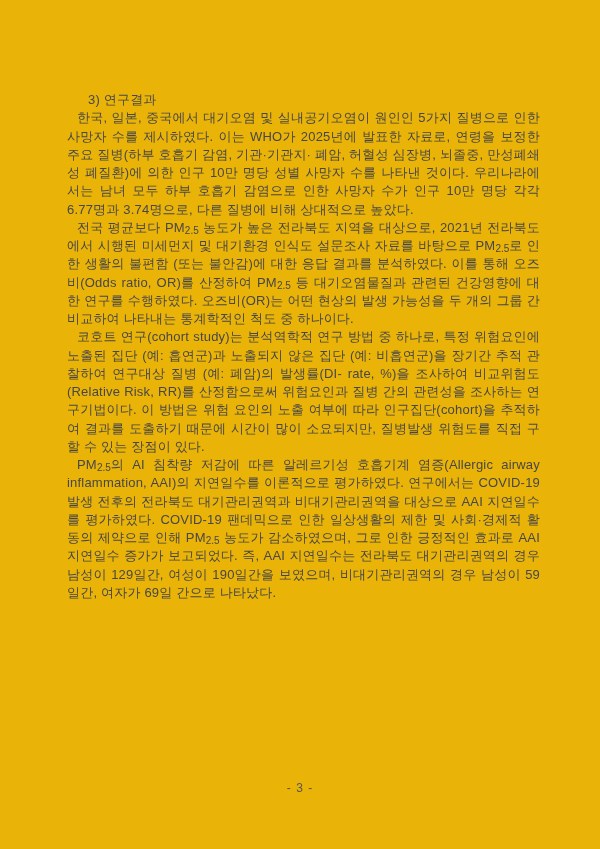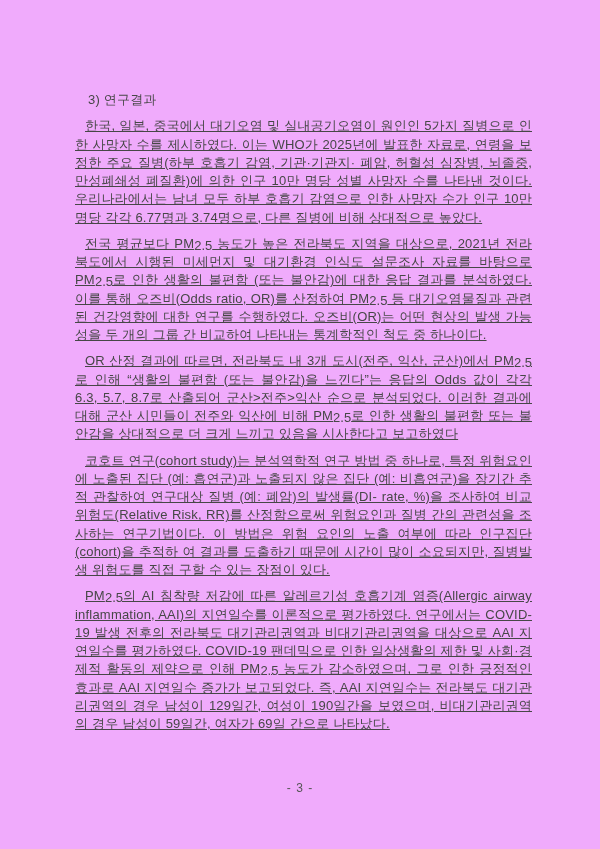--- a/index.html
+++ b/index.html
@@ -10,47 +10,46 @@
   body {
     width: 600px;
     height: 849px;
     position: relative;
     overflow: hidden;
     font-family: "Liberation Sans", "DejaVu Sans", sans-serif;
   }
   .page {
     position: absolute;
     inset: 0;
-    background: #f0abfc;
+    background: #eab308;
   }
   .content {
     position: absolute;
     left: 67px;
     top: 91px;
     width: 473px;
     color: #474747;
     font-size: 13px;
     line-height: 18.25px;
     letter-spacing: 0.2px;
     text-align: justify;
   }
   .doc-heading {
     text-indent: 21px;
     margin: 0;
     font-weight: normal;
     font-size: 13px;
     line-height: 18.25px;
   }
   .body-para {
-    margin: 8px;
+    margin: 0;
     text-indent: 10px;
-    text-decoration: underline;
   }
   .pm-sub {
-    font-size: 13px;
+    font-size: 10px;
     line-height: 0;
     vertical-align: -2px;
     letter-spacing: 0;
   }
   .footer {
     position: absolute;
     left: 0;
     top: 781px;
     width: 600px;
     text-align: center;
@@ -60,18 +59,17 @@
   }
 </style>
 </head>
 <body>
 
 <div class="page">
   <div class="content">
     <h3 class="doc-heading">3) 연구결과</h3>
     <p class="body-para">한국, 일본, 중국에서 대기오염 및 실내공기오염이 원인인 5가지 질병으로 인한 사망자 수를 제시하였다. 이는 WHO가 2025년에 발표한 자료로, 연령을 보정한 주요 질병(하부 호흡기 감염, 기관·기관지· 폐암, 허혈성 심장병, 뇌졸중, 만성폐쇄성 폐질환)에 의한 인구 10만 명당 성별 사망자 수를 나타낸 것이다. 우리나라에서는 남녀 모두 하부 호흡기 감염으로 인한 사망자 수가 인구 10만 명당 각각 6.77명과 3.74명으로, 다른 질병에 비해 상대적으로 높았다.</p>
     <p class="body-para">전국 평균보다 PM<sub class="pm-sub">2.5</sub> 농도가 높은 전라북도 지역을 대상으로, 2021년 전라북도에서 시행된 미세먼지 및 대기환경 인식도 설문조사 자료를 바탕으로 PM<sub class="pm-sub">2.5</sub>로 인한 생활의 불편함 (또는 불안감)에 대한 응답 결과를 분석하였다. 이를 통해 오즈비(Odds ratio, OR)를 산정하여 PM<sub class="pm-sub">2.5</sub> 등 대기오염물질과 관련된 건강영향에 대한 연구를 수행하였다. 오즈비(OR)는 어떤 현상의 발생 가능성을 두 개의 그룹 간 비교하여 나타내는 통계학적인 척도 중 하나이다.</p>
-    <p class="body-para">OR 산정 결과에 따르면, 전라북도 내 3개 도시(전주, 익산, 군산)에서 PM<sub class="pm-sub">2.5</sub>로 인해 “생활의 불편함 (또는 불안감)을 느낀다”는 응답의 Odds 값이 각각 6.3, 5.7, 8.7로 산출되어 군산&gt;전주&gt;익산 순으로 분석되었다. 이러한 결과에 대해 군산 시민들이 전주와 익산에 비해 PM<sub class="pm-sub">2.5</sub>로 인한 생활의 불편함 또는 불안감을 상대적으로 더 크게 느끼고 있음을 시사한다고 보고하였다</p>
     <p class="body-para">코호트 연구(cohort study)는 분석역학적 연구 방법 중 하나로, 특정 위험요인에 노출된 집단 (예: 흡연군)과 노출되지 않은 집단 (예: 비흡연군)을 장기간 추적 관찰하여 연구대상 질병 (예: 폐암)의 발생률(DI- rate, %)을 조사하여 비교위험도(Relative Risk, RR)를 산정함으로써 위험요인과 질병 간의 관련성을 조사하는 연구기법이다. 이 방법은 위험 요인의 노출 여부에 따라 인구집단(cohort)을 추적하 여 결과를 도출하기 때문에 시간이 많이 소요되지만, 질병발생 위험도를 직접 구할 수 있는 장점이 있다.</p>
     <p class="body-para">PM<sub class="pm-sub">2.5</sub>의 AI 침착량 저감에 따른 알레르기성 호흡기계 염증(Allergic airway inflammation, AAI)의 지연일수를 이론적으로 평가하였다. 연구에서는 COVID-19 발생 전후의 전라북도 대기관리권역과 비대기관리권역을 대상으로 AAI 지연일수를 평가하였다. COVID-19 팬데믹으로 인한 일상생활의 제한 및 사회·경제적 활동의 제약으로 인해 PM<sub class="pm-sub">2.5</sub> 농도가 감소하였으며, 그로 인한 긍정적인 효과로 AAI 지연일수 증가가 보고되었다. 즉, AAI 지연일수는 전라북도 대기관리권역의 경우 남성이 129일간, 여성이 190일간을 보였으며, 비대기관리권역의 경우 남성이 59일간, 여자가 69일 간으로 나타났다.</p>
   </div>
   <div class="footer">- 3 -</div>
 </div>
 
 </body></html>

